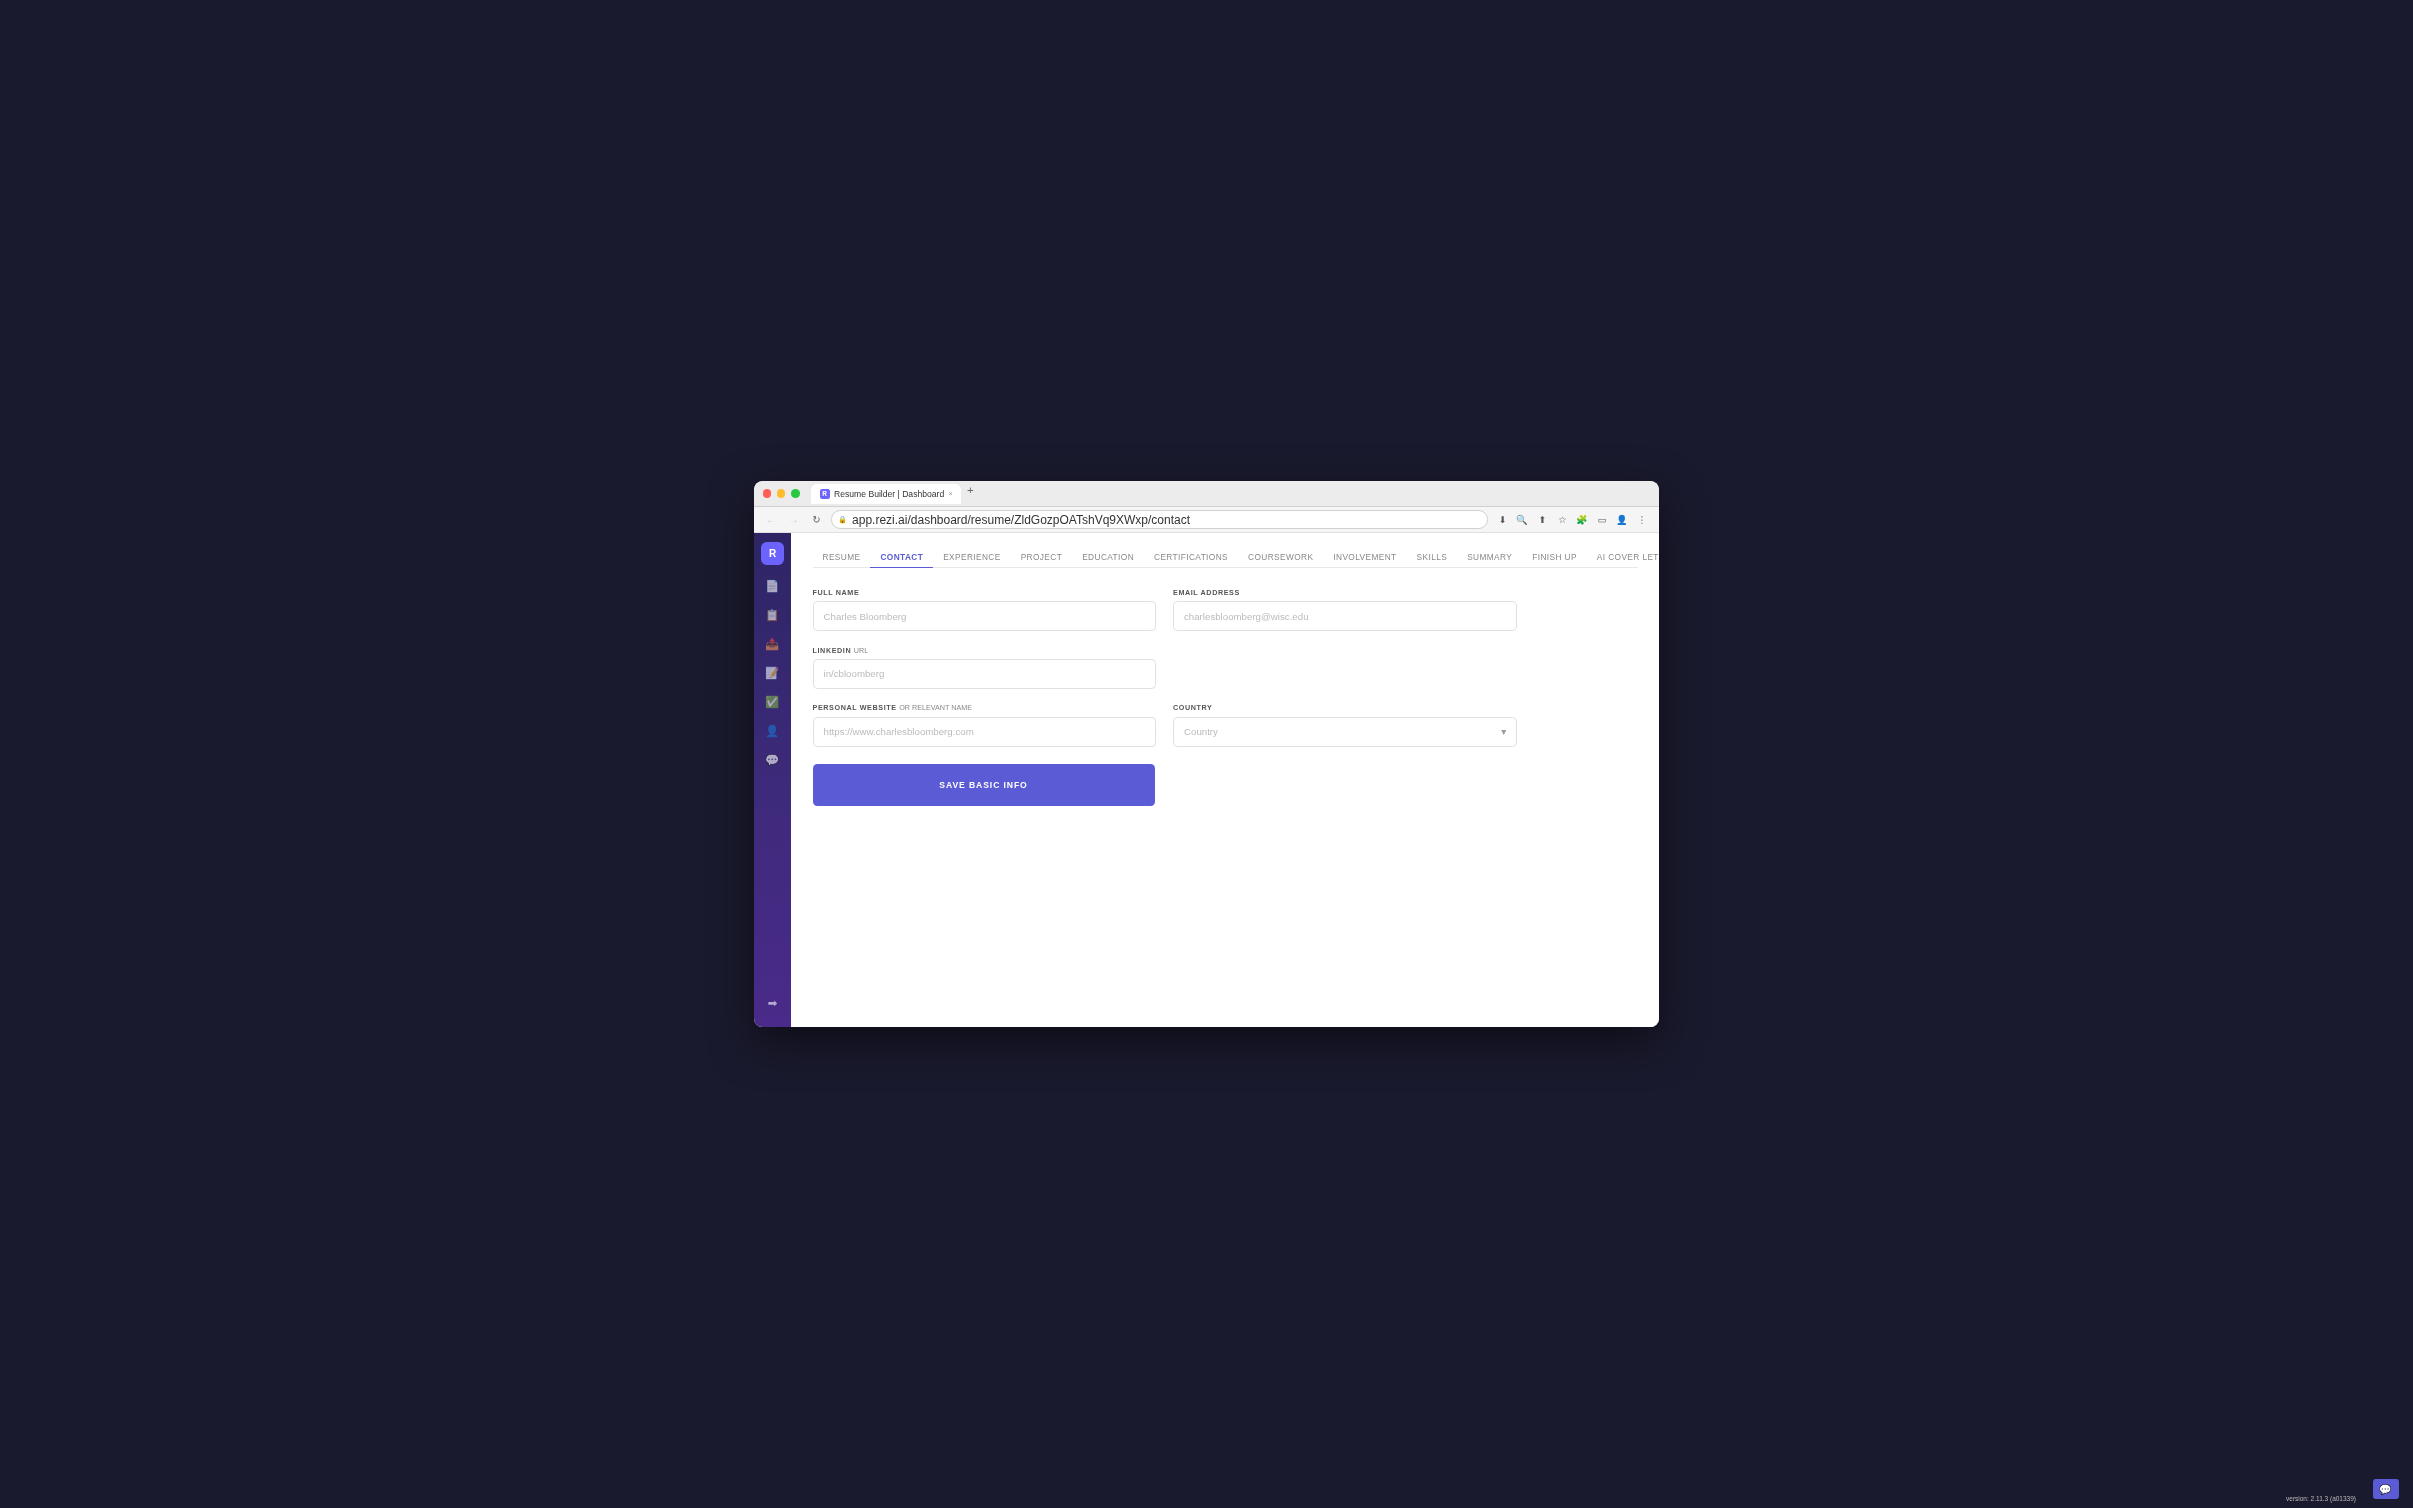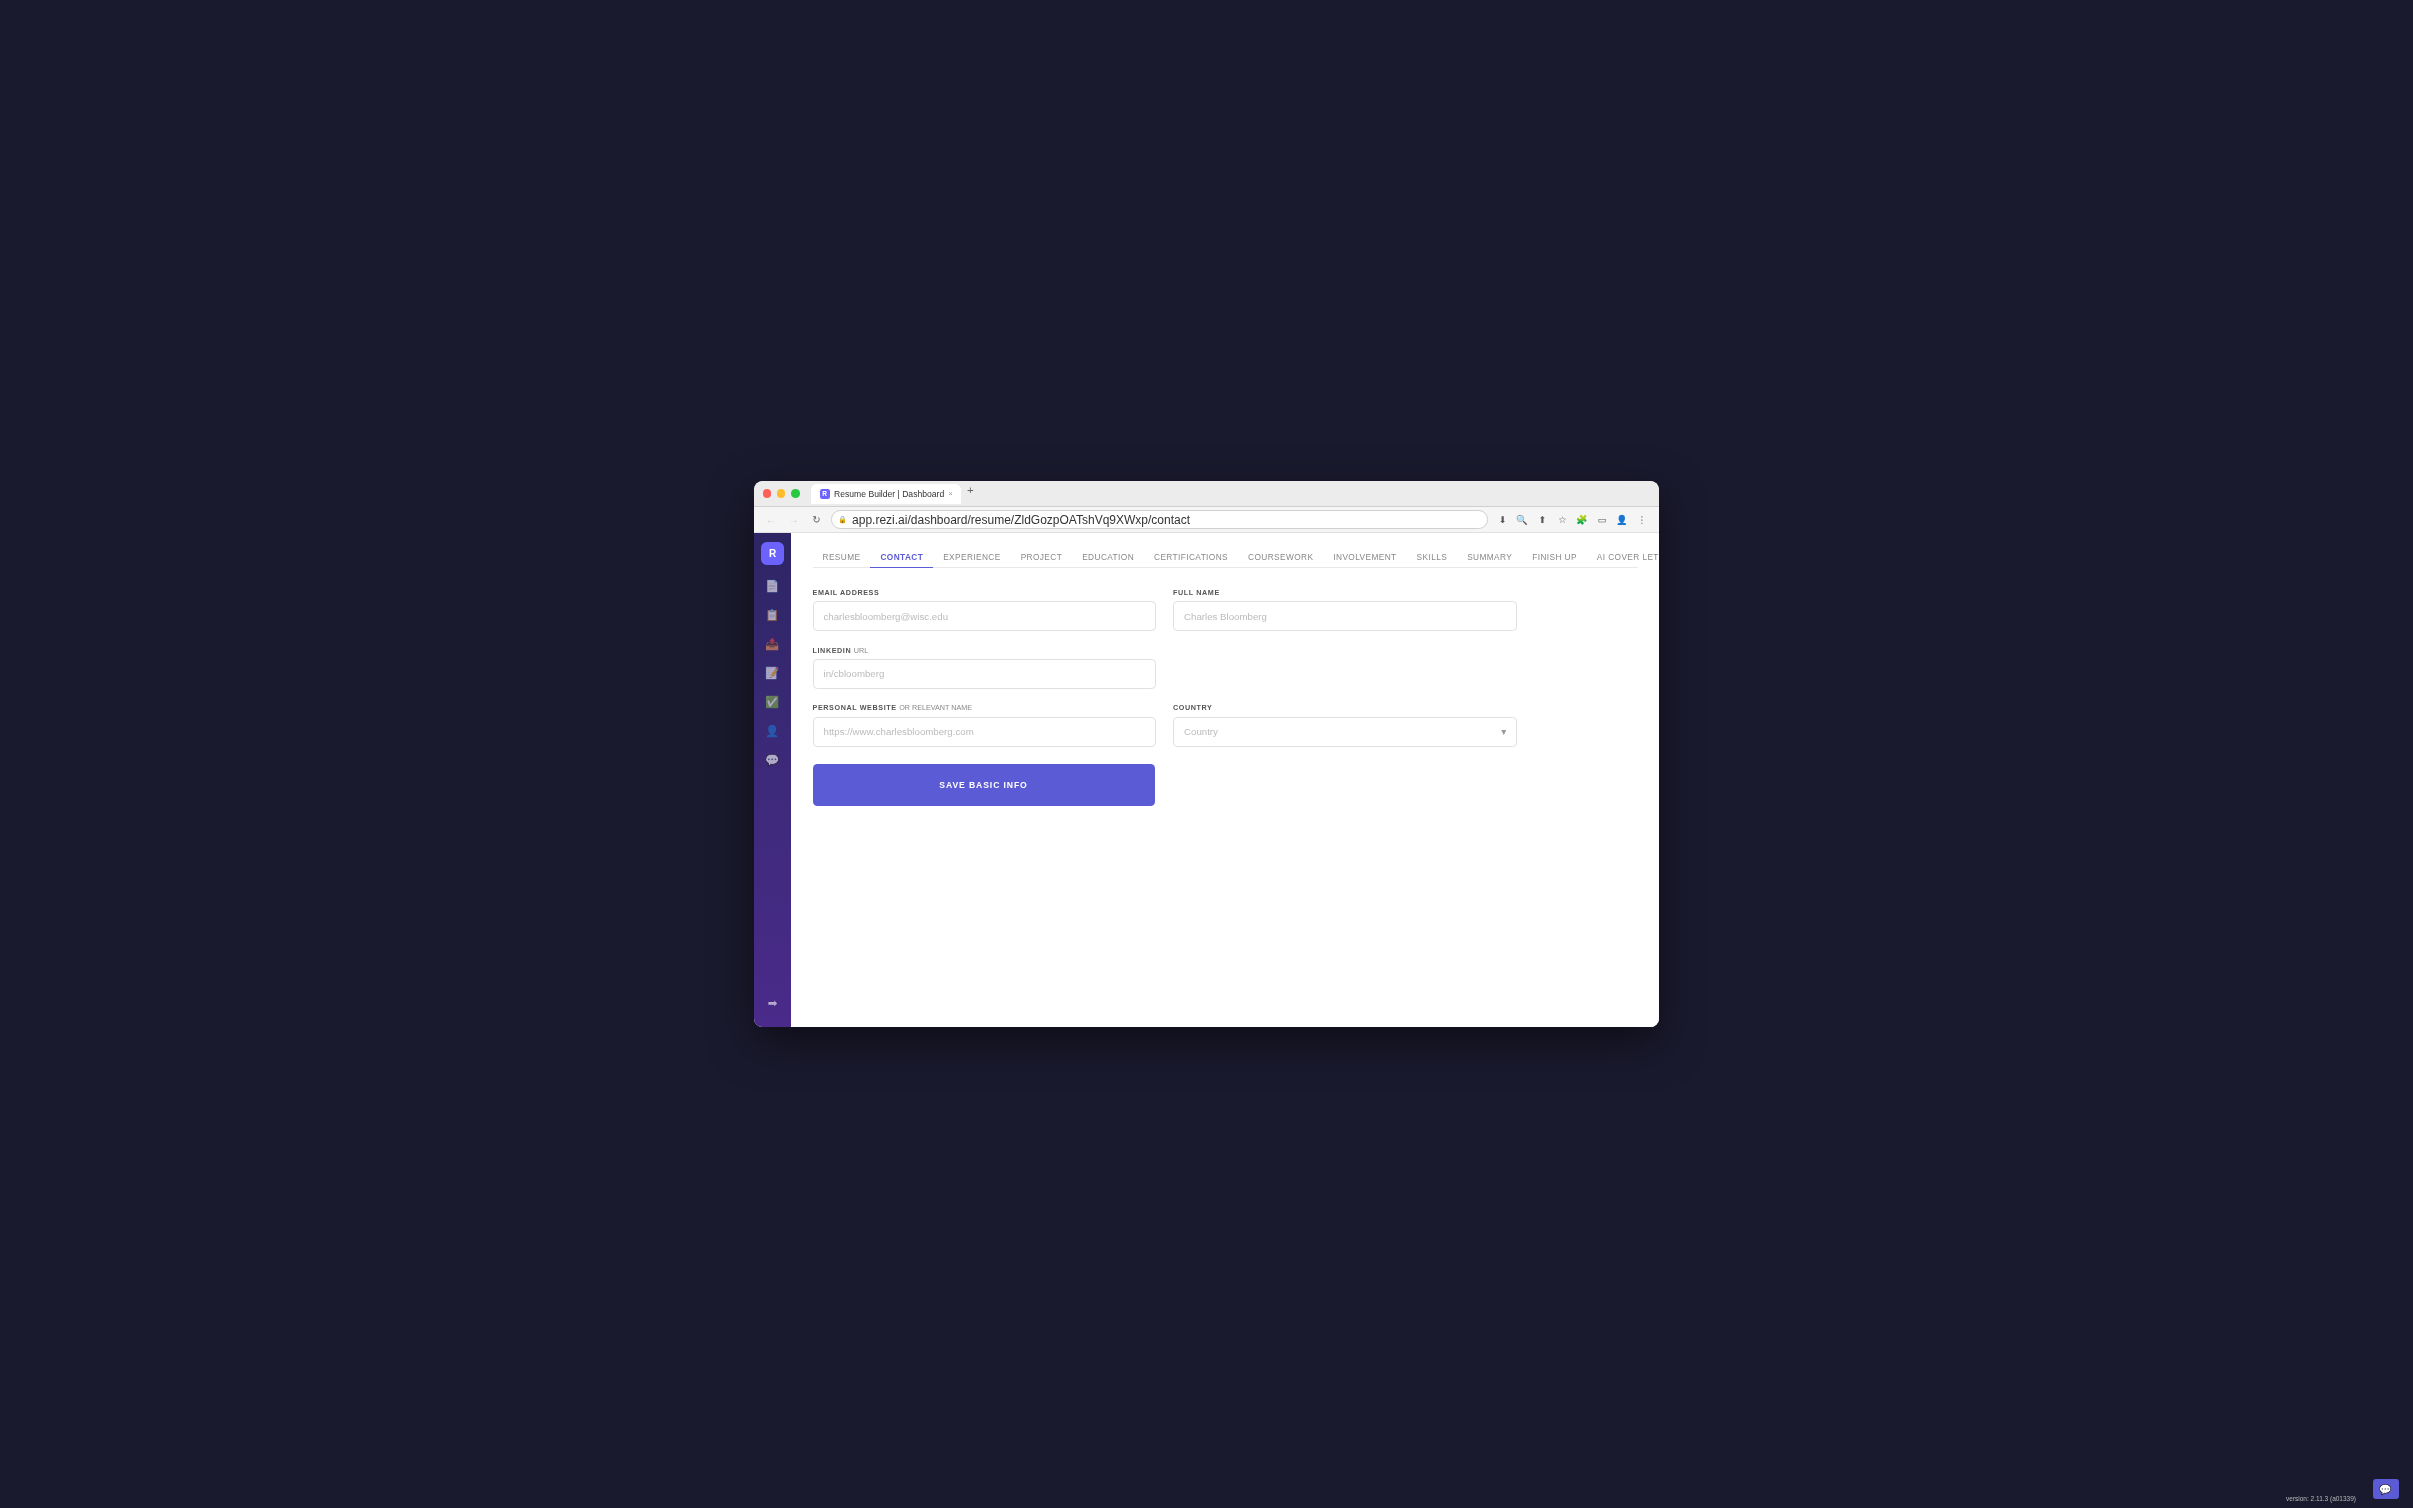--- a/index.html
+++ b/index.html
@@ -450,26 +450,26 @@
         <div class="nav-tab">SUMMARY</div>
         <div class="nav-tab">FINISH UP</div>
         <div class="nav-tab">AI COVER LETTER</div>
       </nav>
 
       <div class="form-section">
 
         
         <div class="form-row">
           <div class="form-group">
+            <label class="form-label">FULL NAME</label>
+            <input class="form-input" type="text" placeholder="Charles Bloomberg" style="">
+          </div>
+          <div class="form-group">
             <label class="form-label">EMAIL ADDRESS</label>
             <input class="form-input" type="email" placeholder="charlesbloomberg@wisc.edu" style="">
-          </div>
-          <div class="form-group">
-            <label class="form-label">FULL NAME</label>
-            <input class="form-input" type="text" placeholder="Charles Bloomberg" style="">
           </div>
         </div>
 
         
         <div class="form-row">
           <div class="form-group">
             <label class="form-label">
               LINKEDIN <span class="label-secondary">URL</span>
             </label>
             <input class="form-input" type="text" placeholder="in/cbloomberg" style="">

